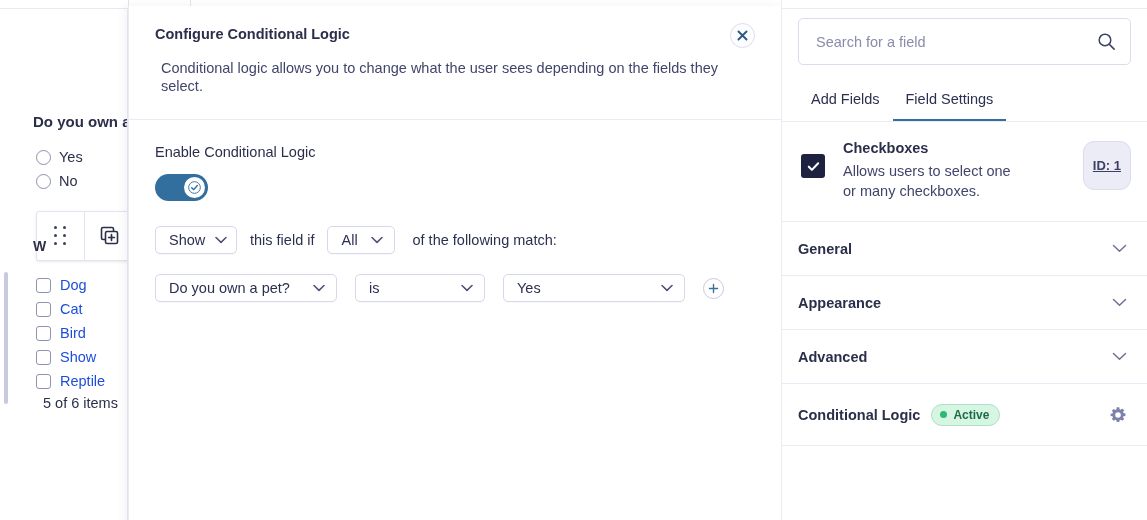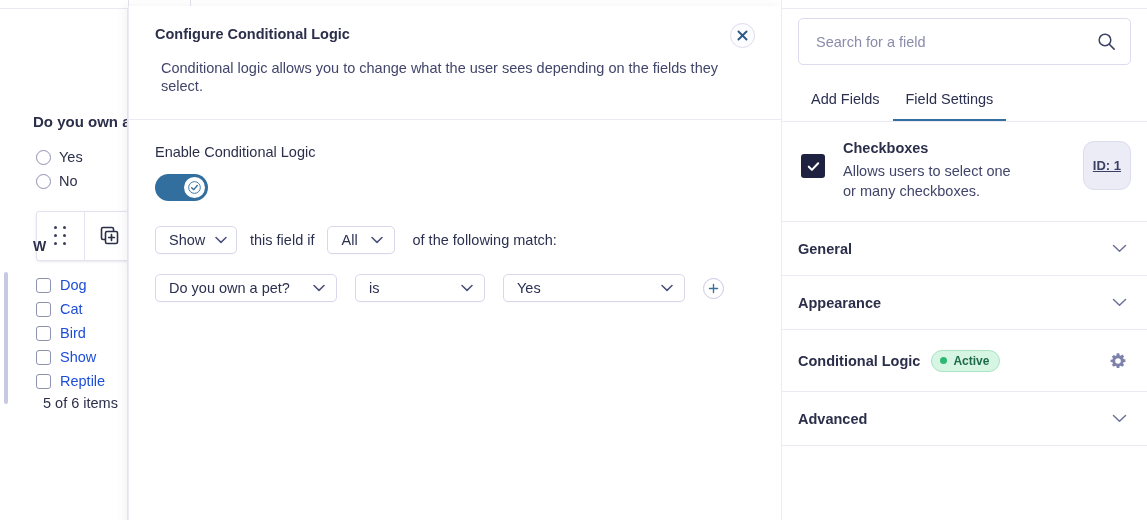--- a/index.html
+++ b/index.html
@@ -336,36 +336,36 @@
       </svg>
     </div>
 
     <div class="acc-row">
       <span class="acc-label">Appearance</span>
       <svg width="15" height="9" viewBox="0 0 16 10">
         <path d="M1.3 1.6 L8 8 L14.7 1.6" fill="none" stroke="#6a6f99" stroke-width="1.6" stroke-linecap="round" stroke-linejoin="round"></path>
       </svg>
     </div>
 
+    <div class="acc-row">
+      <span class="acc-label">Advanced</span>
+      <svg width="15" height="9" viewBox="0 0 16 10">
+        <path d="M1.3 1.6 L8 8 L14.7 1.6" fill="none" stroke="#6a6f99" stroke-width="1.6" stroke-linecap="round" stroke-linejoin="round"></path>
+      </svg>
+    </div>
+
     <div class="acc-row cl-row">
       <div class="acc-left">
         <span class="acc-label">Conditional Logic</span>
         <span class="badge-active">
           <span class="badge-dot"></span>
           <span>Active</span>
         </span>
       </div>
       <svg width="18" height="18" viewBox="0 0 20 20">
         <path d="M10 6.4a3.6 3.6 0 1 0 0 7.2 3.6 3.6 0 0 0 0-7.2zm0 2.1a1.5 1.5 0 1 1 0 3 1.5 1.5 0 0 1 0-3z" fill="#7e81ab"></path>
         <path d="M8.6 1.4h2.8l.35 2.1 1.3.55 1.75-1.2 2 2-1.2 1.75.55 1.3 2.1.35v2.8l-2.1.35-.55 1.3 1.2 1.75-2 2-1.75-1.2-1.3.55-.35 2.1H8.6l-.35-2.1-1.3-.55-1.75 1.2-2-2 1.2-1.75-.55-1.3-2.1-.35V8.6l2.1-.35.55-1.3-1.2-1.75 2-2 1.75 1.2 1.3-.55z" fill="#7e81ab"></path>
         <circle cx="10" cy="10" r="3.1" fill="#ffffff"></circle>
       </svg>
     </div>
-
-    <div class="acc-row">
-      <span class="acc-label">Advanced</span>
-      <svg width="15" height="9" viewBox="0 0 16 10">
-        <path d="M1.3 1.6 L8 8 L14.7 1.6" fill="none" stroke="#6a6f99" stroke-width="1.6" stroke-linecap="round" stroke-linejoin="round"></path>
-      </svg>
-    </div>
   </div>
 
 </div>
 
 </body></html>

